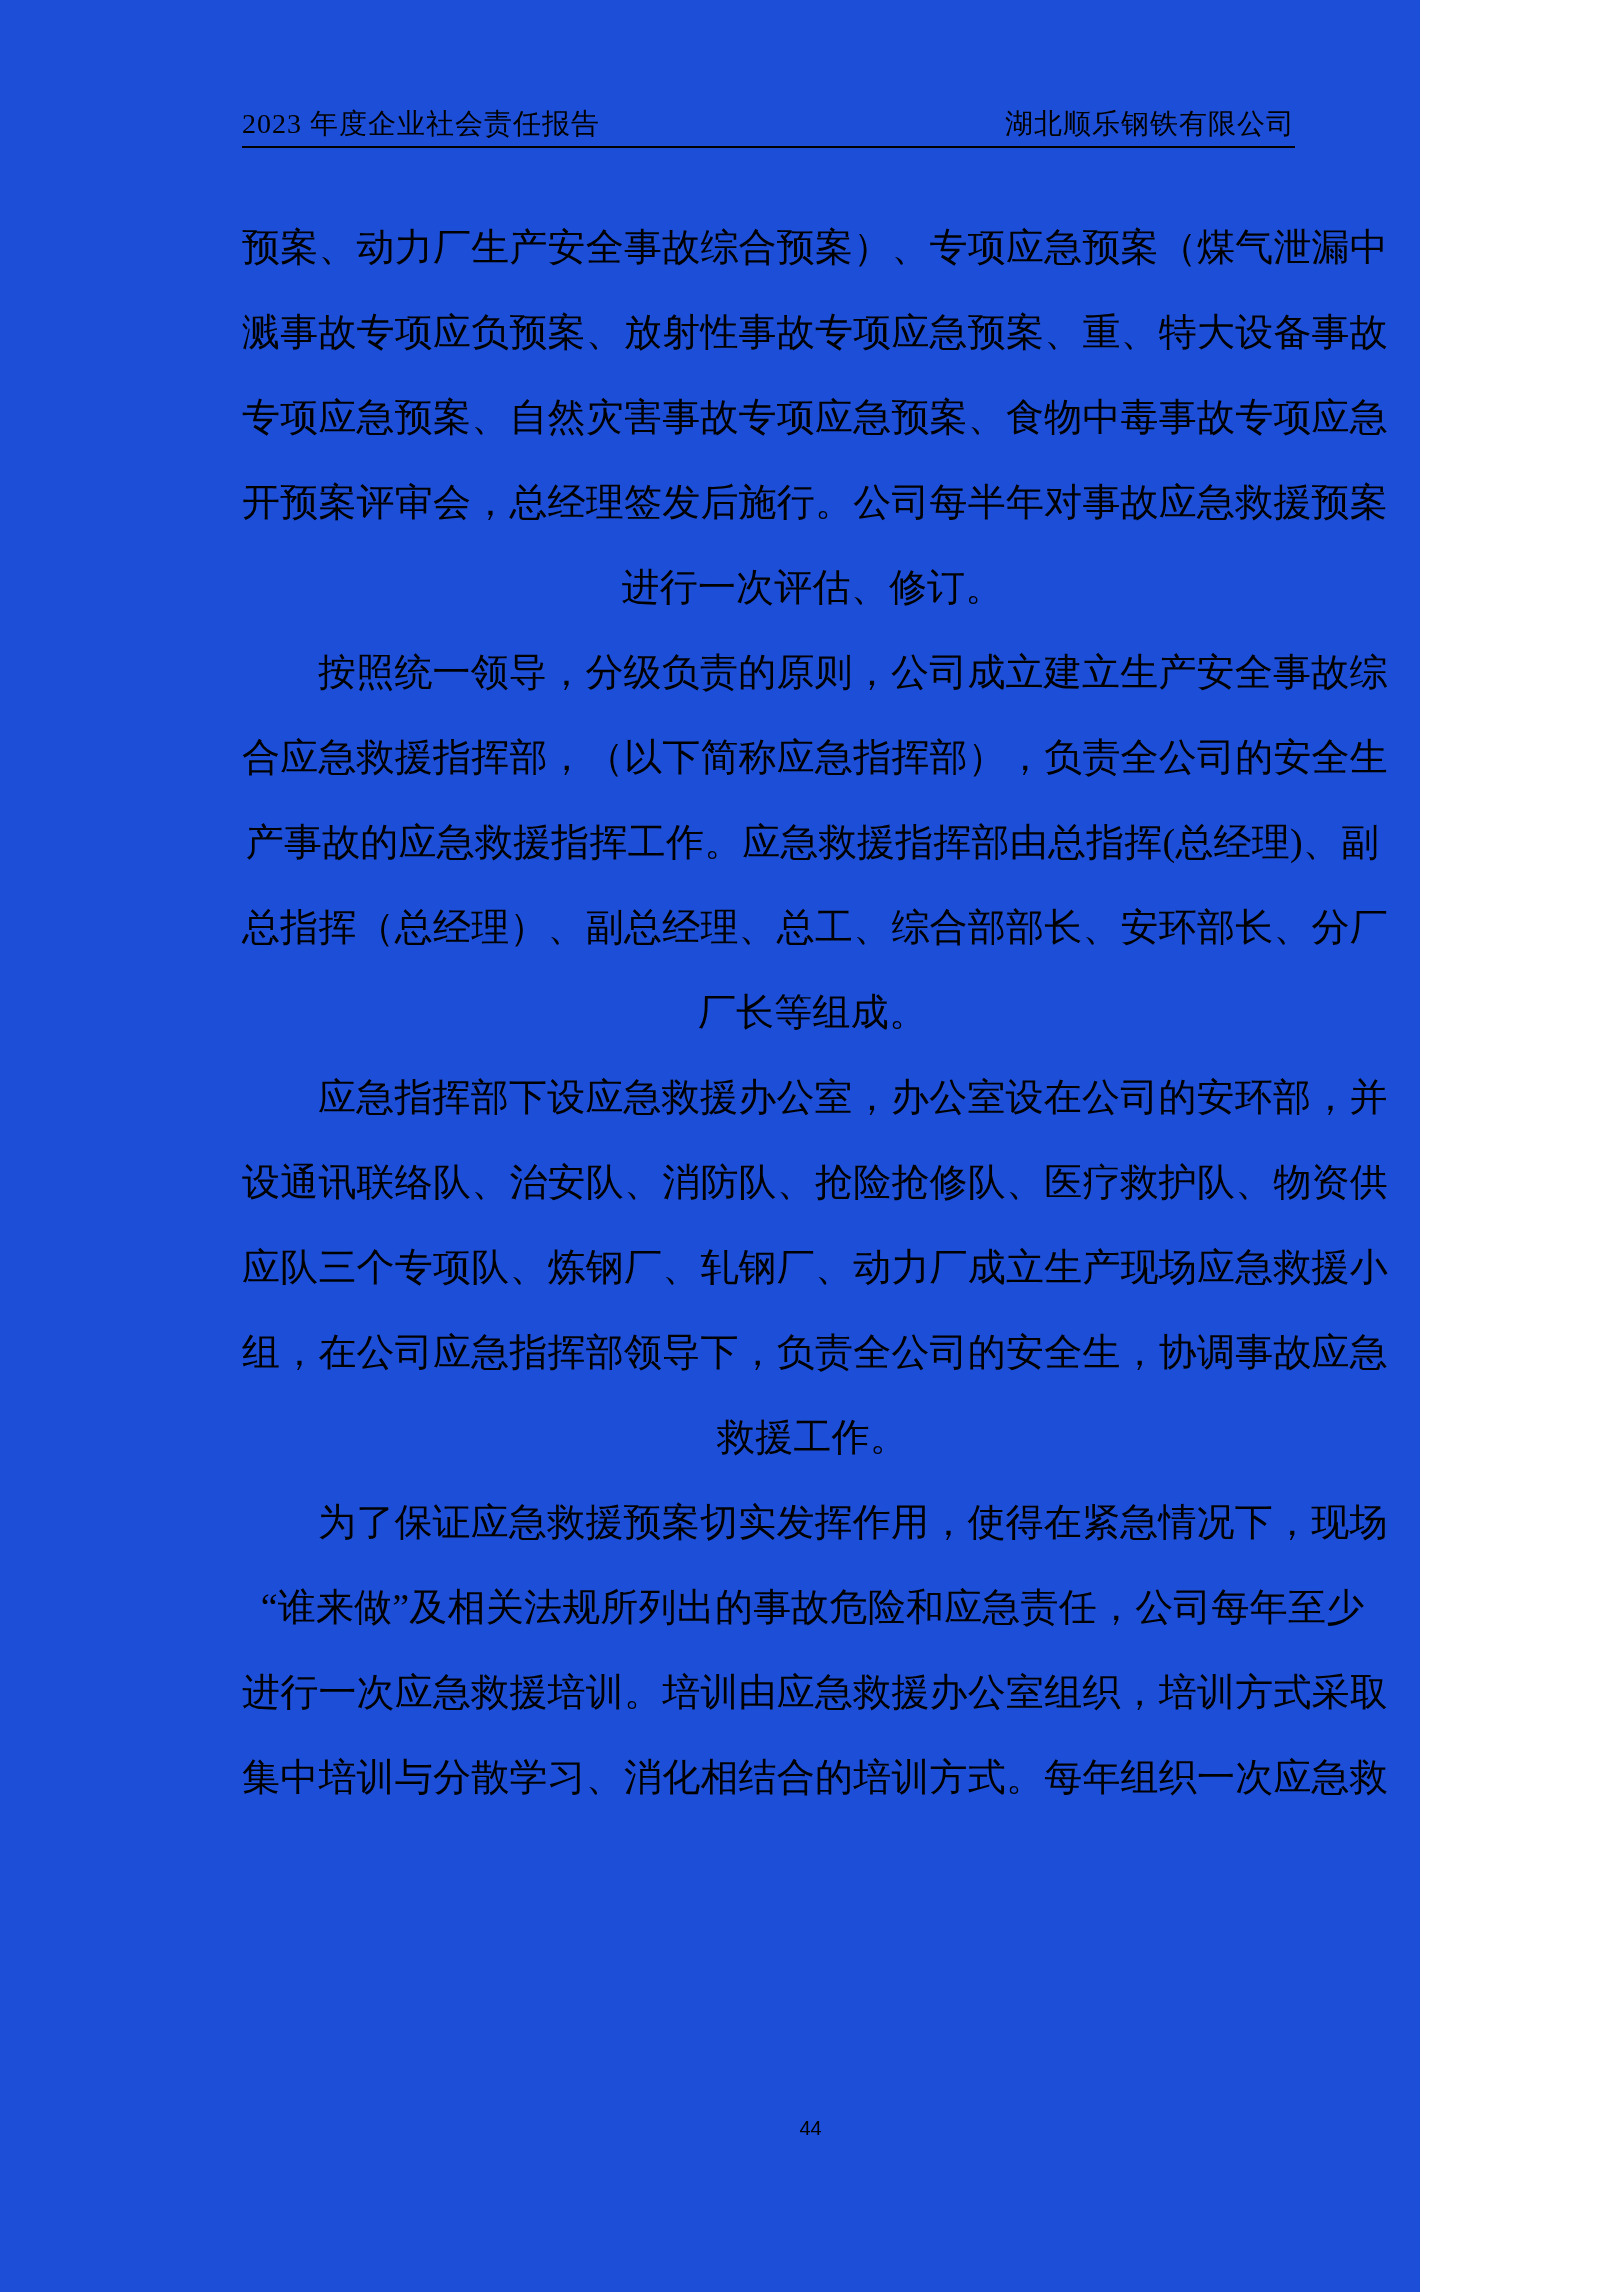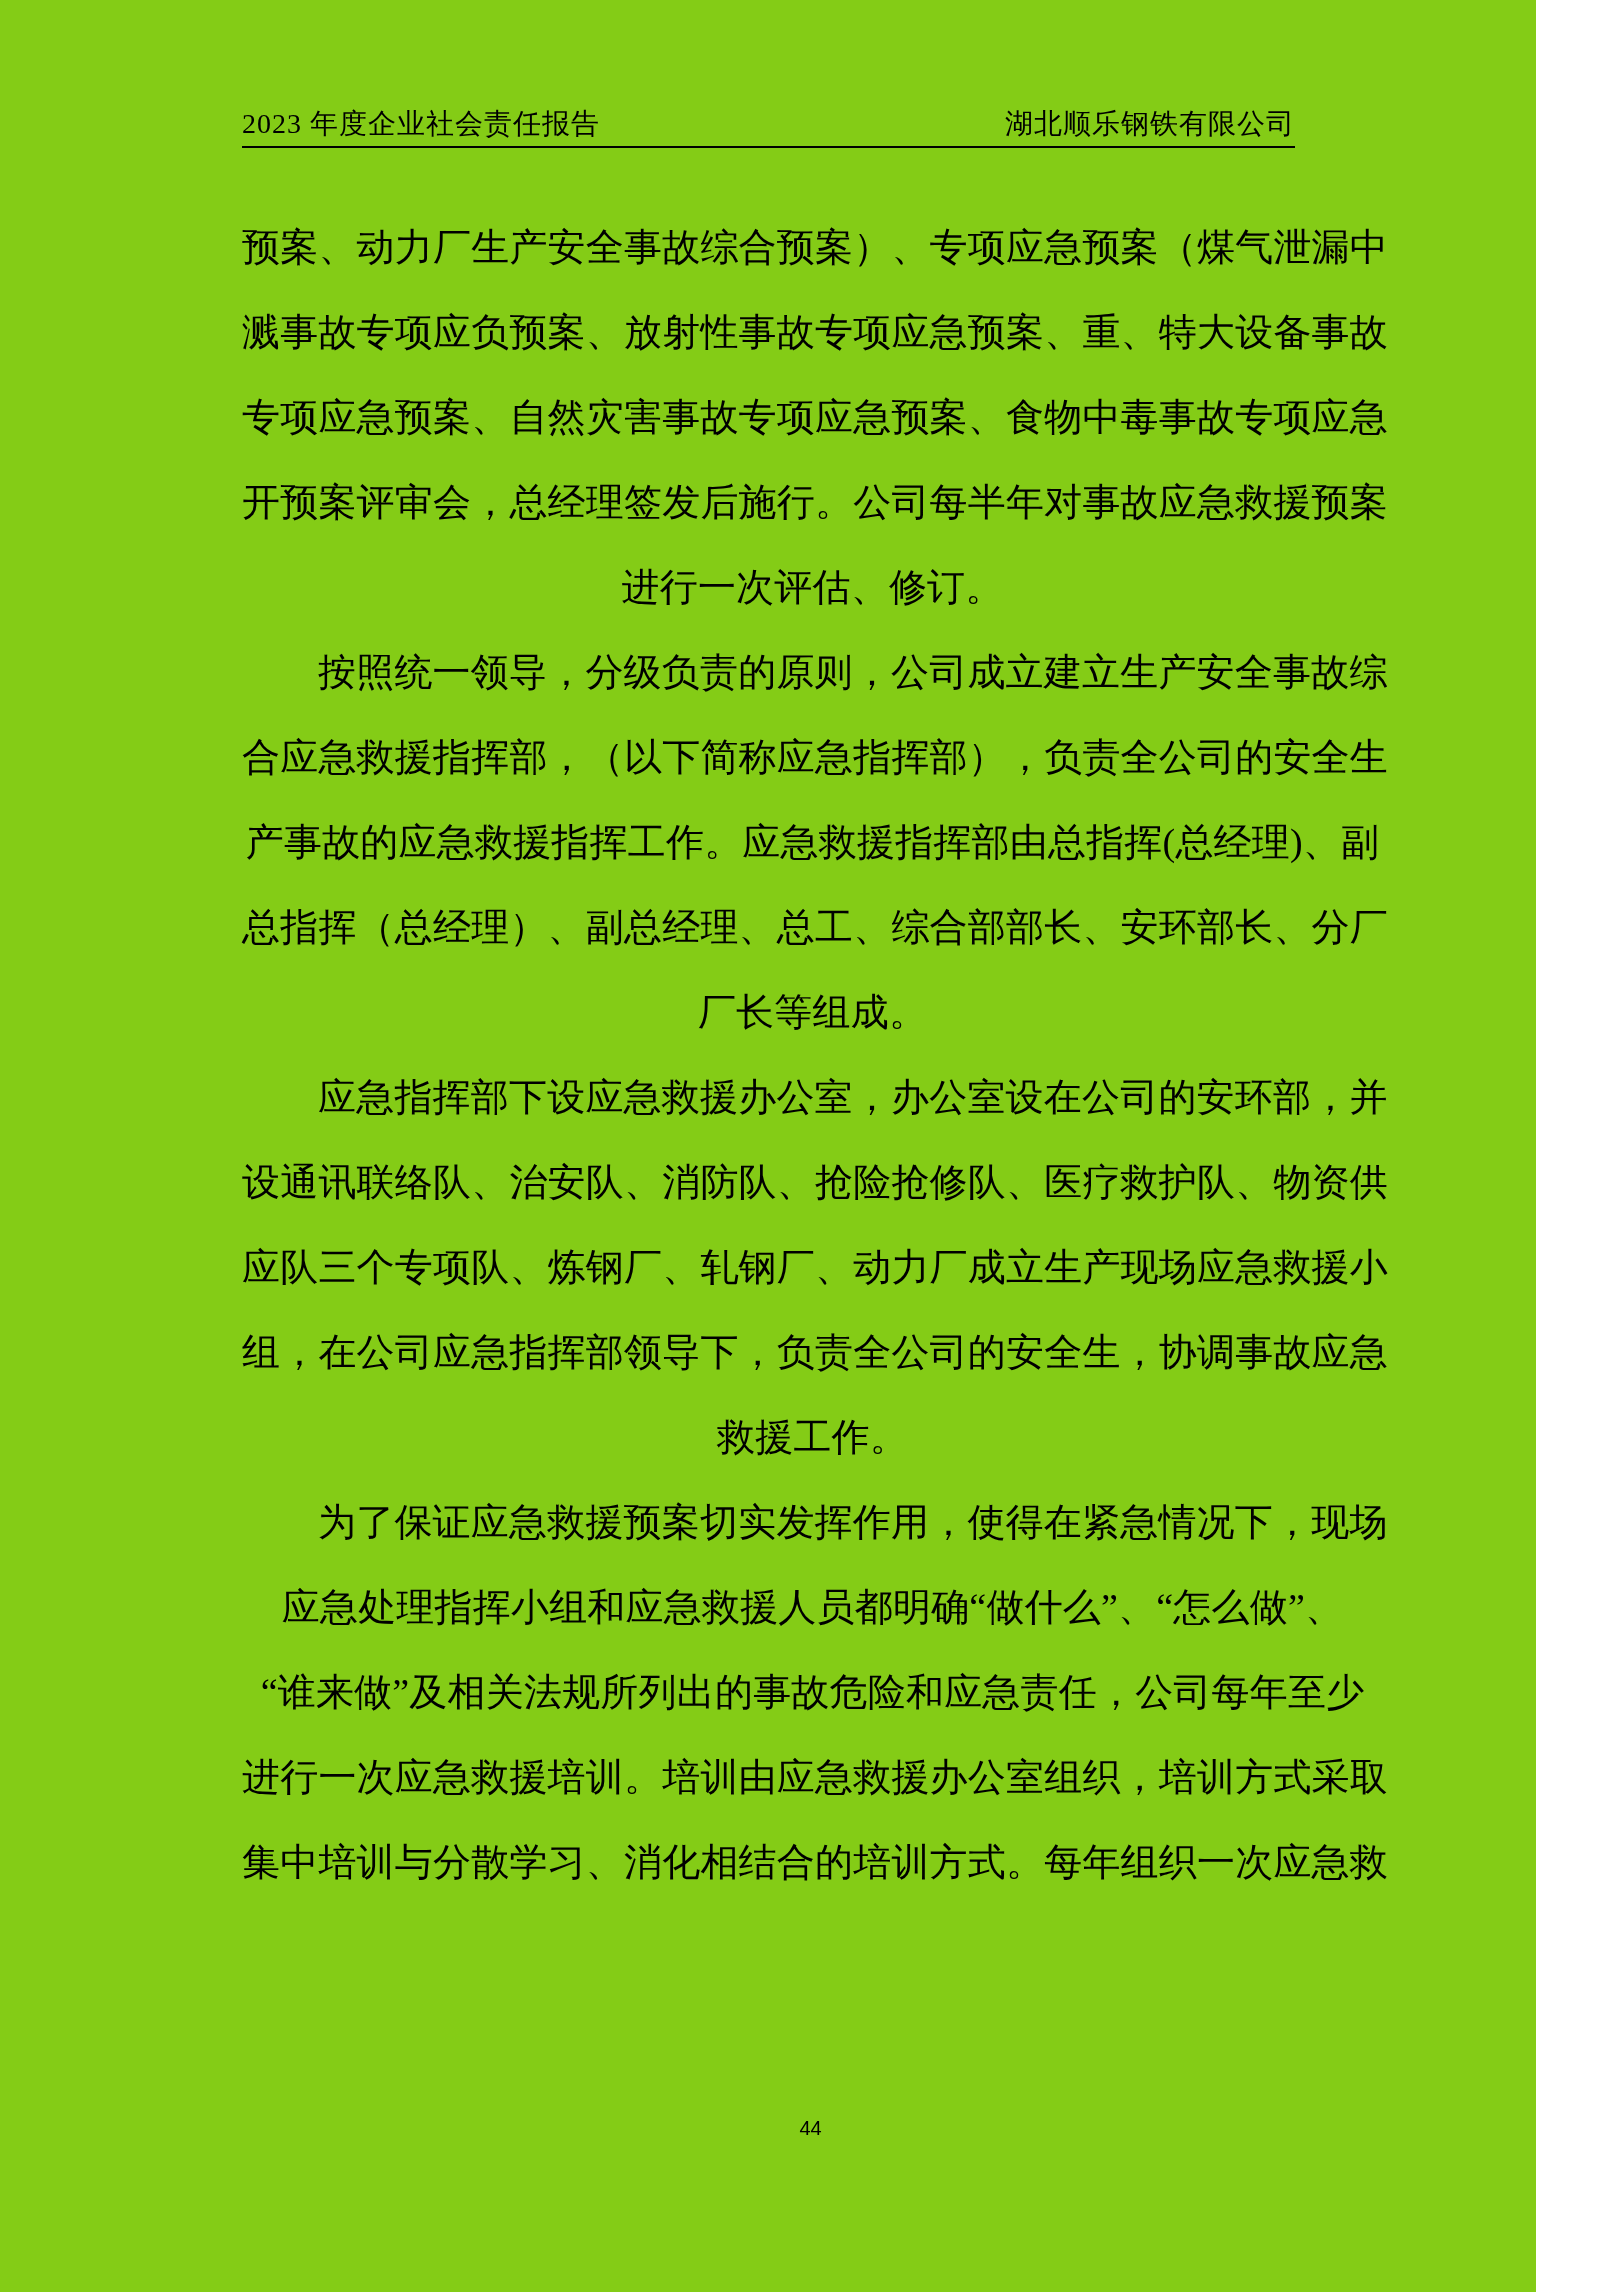--- a/index.html
+++ b/index.html
@@ -2,23 +2,23 @@
 <html><head>
 <meta charset="utf-8">
 <style>
   html, body {
     margin: 0;
     padding: 0;
     background: #ffffff;
   }
   .page {
     position: relative;
-    width: 1536px;
+    width: 1420px;
     height: 2293px;
-    background: #84cc16;
+    background: #1d4ed8;
     color: #000000;
     font-family: "Liberation Serif", "DejaVu Serif", serif;
     overflow: hidden;
   }
   .page-header {
     position: absolute;
     left: 242px;
     top: 106px;
     width: 1053px;
     display: flex;
@@ -76,21 +76,20 @@
       <div class="line">合应急救援指挥部，（以下简称应急指挥部），负责全公司的安全生</div>
       <div class="line">产事故的应急救援指挥工作。应急救援指挥部由总指挥(总经理)、副</div>
       <div class="line">总指挥（总经理）、副总经理、总工、综合部部长、安环部长、分厂</div>
       <div class="line">厂长等组成。</div>
       <div class="line indent">应急指挥部下设应急救援办公室，办公室设在公司的安环部，并</div>
       <div class="line">设通讯联络队、治安队、消防队、抢险抢修队、医疗救护队、物资供</div>
       <div class="line">应队三个专项队、炼钢厂、轧钢厂、动力厂成立生产现场应急救援小</div>
       <div class="line">组，在公司应急指挥部领导下，负责全公司的安全生，协调事故应急</div>
       <div class="line">救援工作。</div>
       <div class="line indent">为了保证应急救援预案切实发挥作用，使得在紧急情况下，现场</div>
-      <div class="line">应急处理指挥小组和应急救援人员都明确“做什么”、“怎么做”、</div>
       <div class="line">“谁来做”及相关法规所列出的事故危险和应急责任，公司每年至少</div>
       <div class="line">进行一次应急救援培训。培训由应急救援办公室组织，培训方式采取</div>
       <div class="line">集中培训与分散学习、消化相结合的培训方式。每年组织一次应急救</div>
     </div>
 
   <div class="page-footer">
     <span>44</span>
   </div>
 </div>
 

